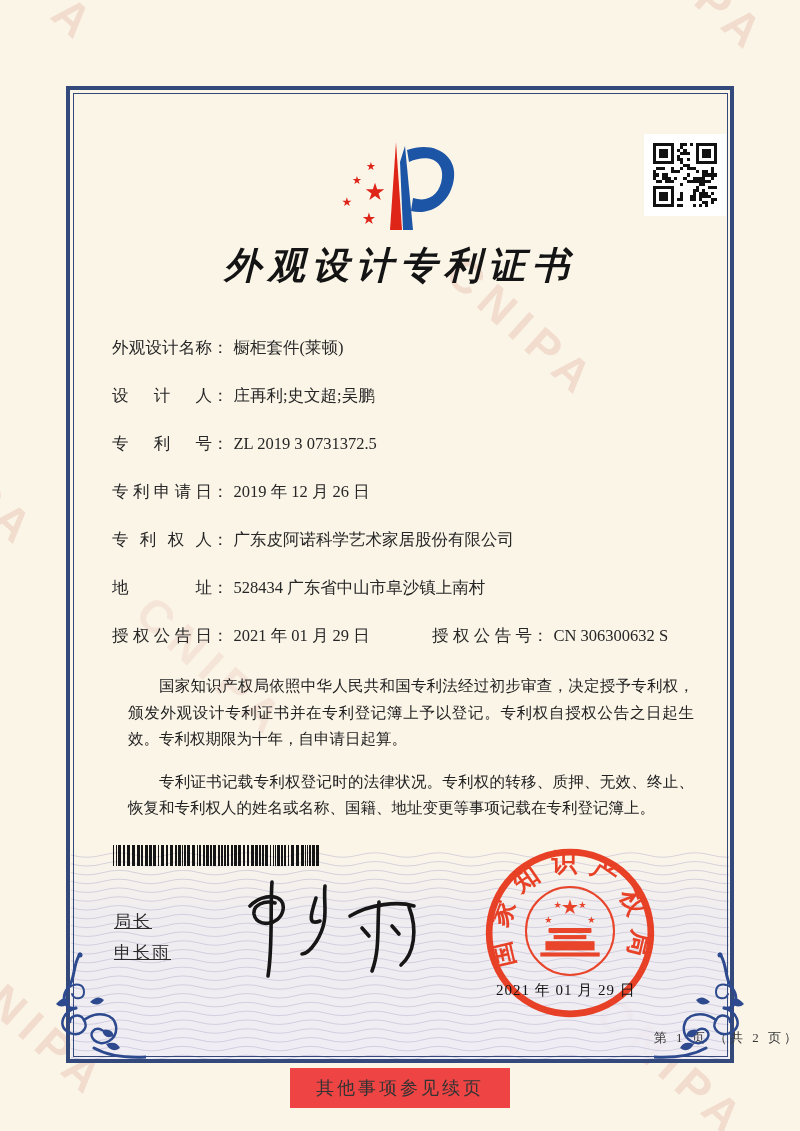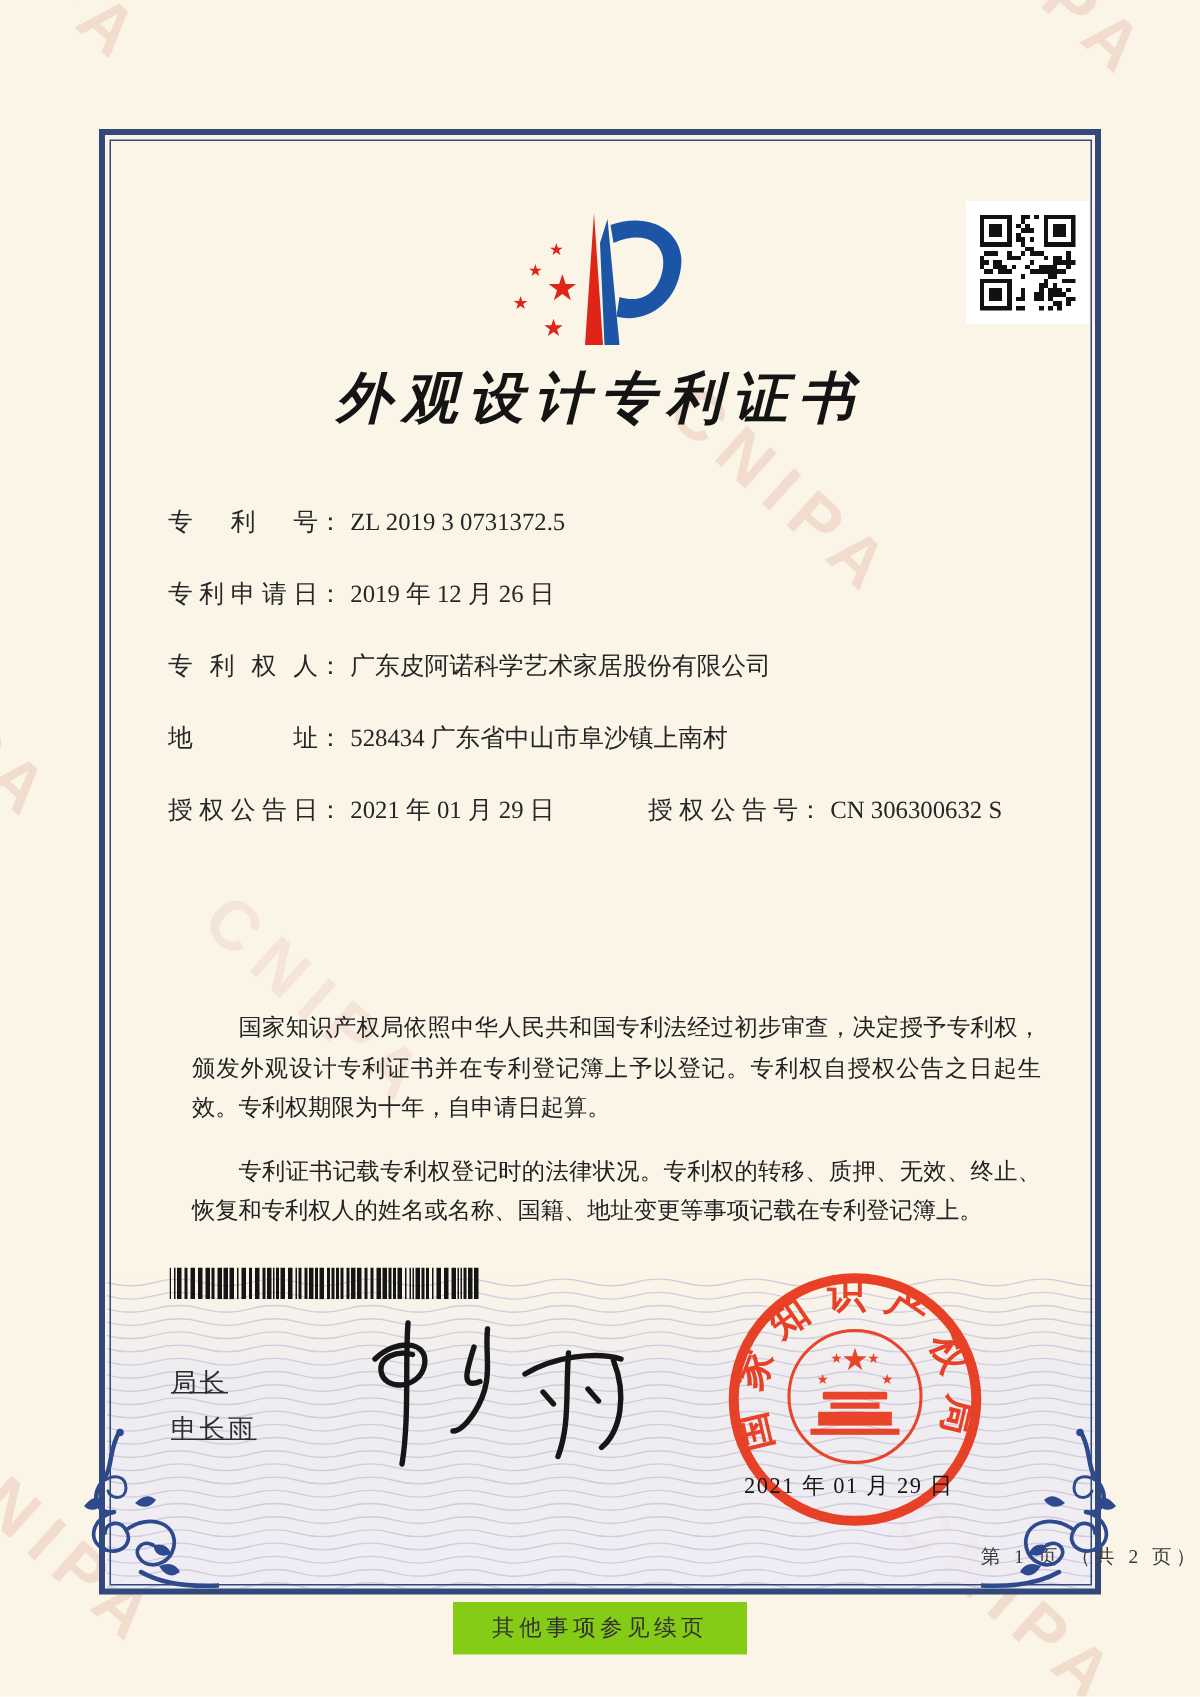--- a/index.html
+++ b/index.html
@@ -60,22 +60,22 @@
   .seal .ring{fill:none;stroke:#e73418;stroke-width:6.5;}
   .seal .arc-text{fill:#e73418;font-weight:bold;font-size:25px;letter-spacing:11px;}
   .seal .emblem{fill:#e8391d;}
   .seal-date{position:absolute;left:496px;top:981px;z-index:4;font-size:15px;
              letter-spacing:1px;color:#141414;white-space:nowrap;}
 
   .page-info{position:absolute;left:0;right:0;top:1029px;text-align:right;z-index:4;
              font-size:13px;letter-spacing:3px;color:#3a3a3a;}
 
   .cont-note{position:absolute;left:0;right:0;top:1068px;text-align:center;z-index:6;}
-  .cont-note span{display:inline-block;background:#84cc16;padding:8px 26px;
-                  font-size:15px;letter-spacing:3px;color:#333;}
+  .cont-note span{display:inline-block;background:#ef4444;padding:8px 26px;
+                  font-size:18px;letter-spacing:3px;color:#333;}
 </style>
 </head>
 <body>
 
 <div class="page">
 
   <div class="wm" style="left:-70px;top:-55px">CNIPA</div>
   <div class="wm" style="left:600px;top:-45px">CNIPA</div>
   <div class="wm" style="left:430px;top:300px">CNIPA</div>
   <div class="wm" style="left:-130px;top:450px">CNIPA</div>
@@ -279,20 +279,26 @@
         <rect x="0" y="14" width="7" height="7"></rect>
         <rect x="1" y="15" width="5" height="5" fill="#fff"></rect>
         <rect x="2" y="16" width="3" height="3"></rect>
       </svg>
   </div>
 
   <div class="title">外观设计专利证书</div>
 
   <div class="fields">
     <div class="frow">
+      <span class="flabel">外观设计名称</span><span>：</span><span class="fvalue">橱柜套件(莱顿)</span>
+    </div>
+    <div class="frow">
+      <span class="flabel">设计人</span><span>：</span><span class="fvalue">庄再利;史文超;吴鹏</span>
+    </div>
+    <div class="frow">
       <span class="flabel">专利号</span><span>：</span><span class="fvalue">ZL 2019 3 0731372.5</span>
     </div>
     <div class="frow">
       <span class="flabel">专利申请日</span><span>：</span><span class="fvalue">2019 年 12 月 26 日</span>
     </div>
     <div class="frow">
       <span class="flabel">专利权人</span><span>：</span><span class="fvalue">广东皮阿诺科学艺术家居股份有限公司</span>
     </div>
     <div class="frow">
       <span class="flabel">地址</span><span>：</span><span class="fvalue">528434 广东省中山市阜沙镇上南村</span>

